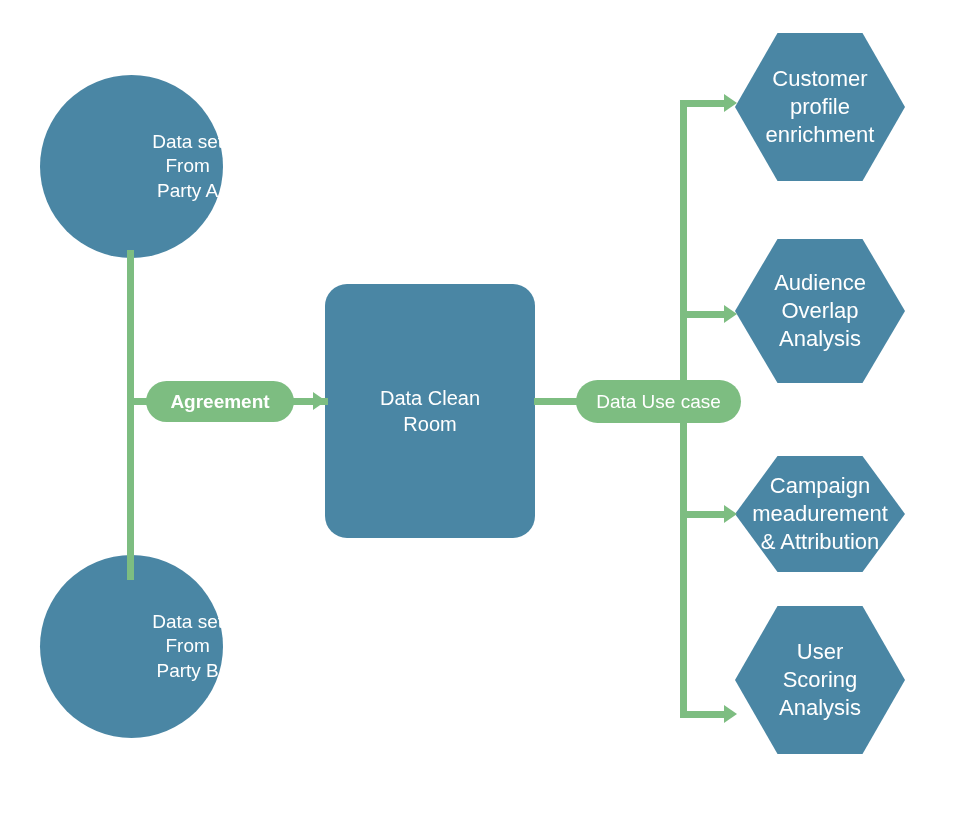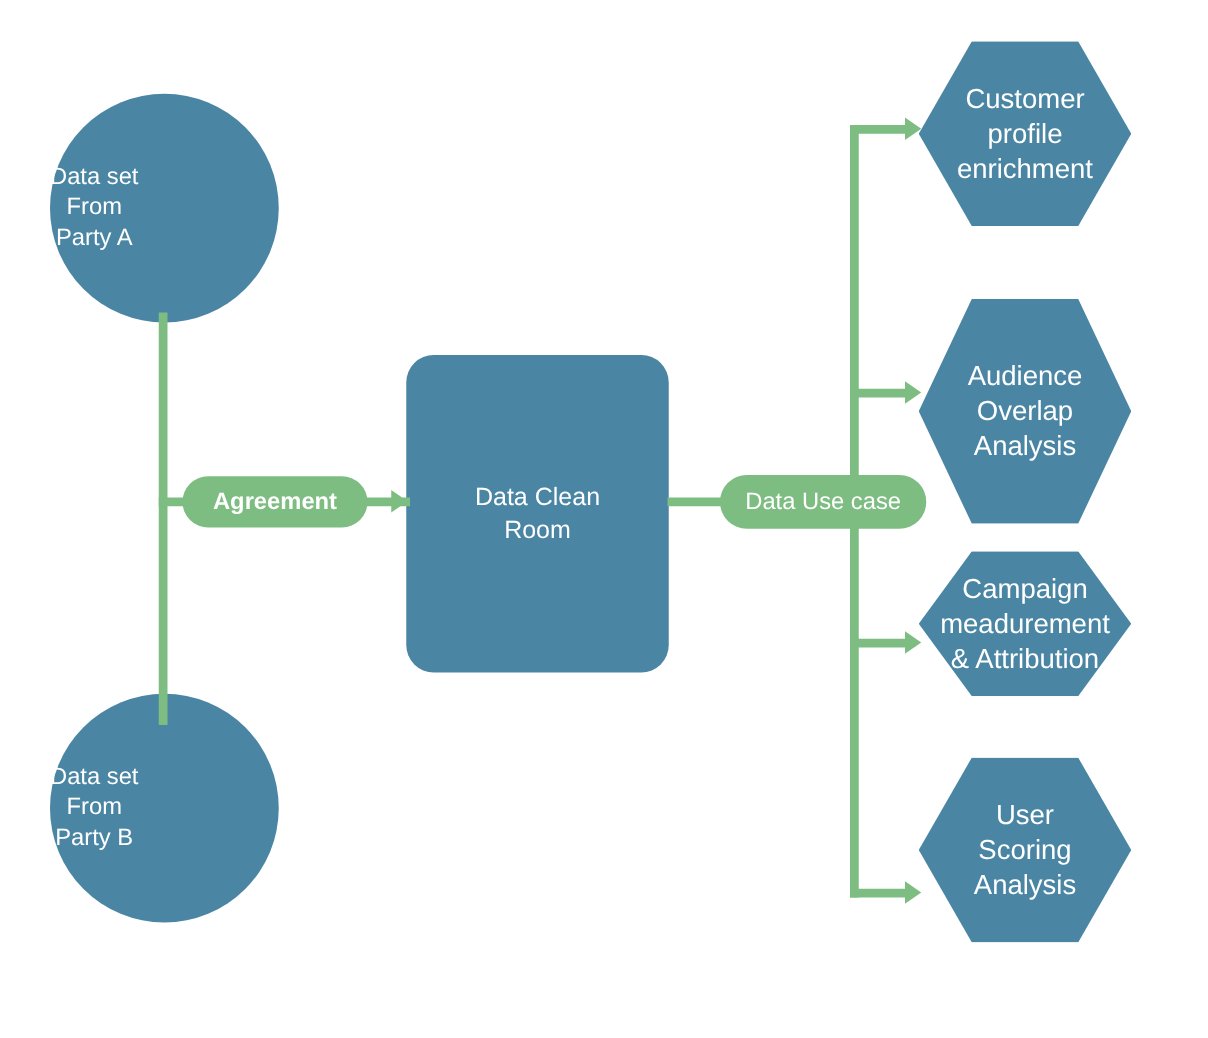--- a/index.html
+++ b/index.html
@@ -25,21 +25,21 @@
     pointer-events: none;
   }
 
   
   .circle {
     position: absolute;
     border-radius: 50%;
     background: #4a86a4;
     display: flex;
     align-items: center;
-    justify-content: flex-start;
+    justify-content: flex-end;
   }
   .circle .node-text {
     font-size: 19px;
   }
 
   
   .cleanroom {
     position: absolute;
     background: #4a86a4;
     border-radius: 22px;
@@ -168,27 +168,27 @@
   <div class="pill pill-usecase" style="left:576px; top:380px; width:165px; height:43px;">
     <span>Data Use case</span>
   </div>
 
   <div class="hex" style="left:735px; top:33px; width:170px; height:148px;">
     <div class="node-text">Customer
 profile
 enrichment</div>
   </div>
 
-  <div class="hex" style="left:735px; top:239px; width:170px; height:180px;">
+  <div class="hex" style="left:735px; top:239px; width:170px; height:144px;">
     <div class="node-text">Audience
 Overlap
 Analysis</div>
   </div>
 
-  <div class="hex" style="left:735px; top:441px; width:170px; height:116px;">
+  <div class="hex" style="left:735px; top:456px; width:170px; height:116px;">
     <div class="node-text">Campaign
 meadurement
 &amp; Attribution</div>
   </div>
 
   <div class="hex" style="left:735px; top:606px; width:170px; height:148px;">
     <div class="node-text">User
 Scoring
 Analysis</div>
   </div>

